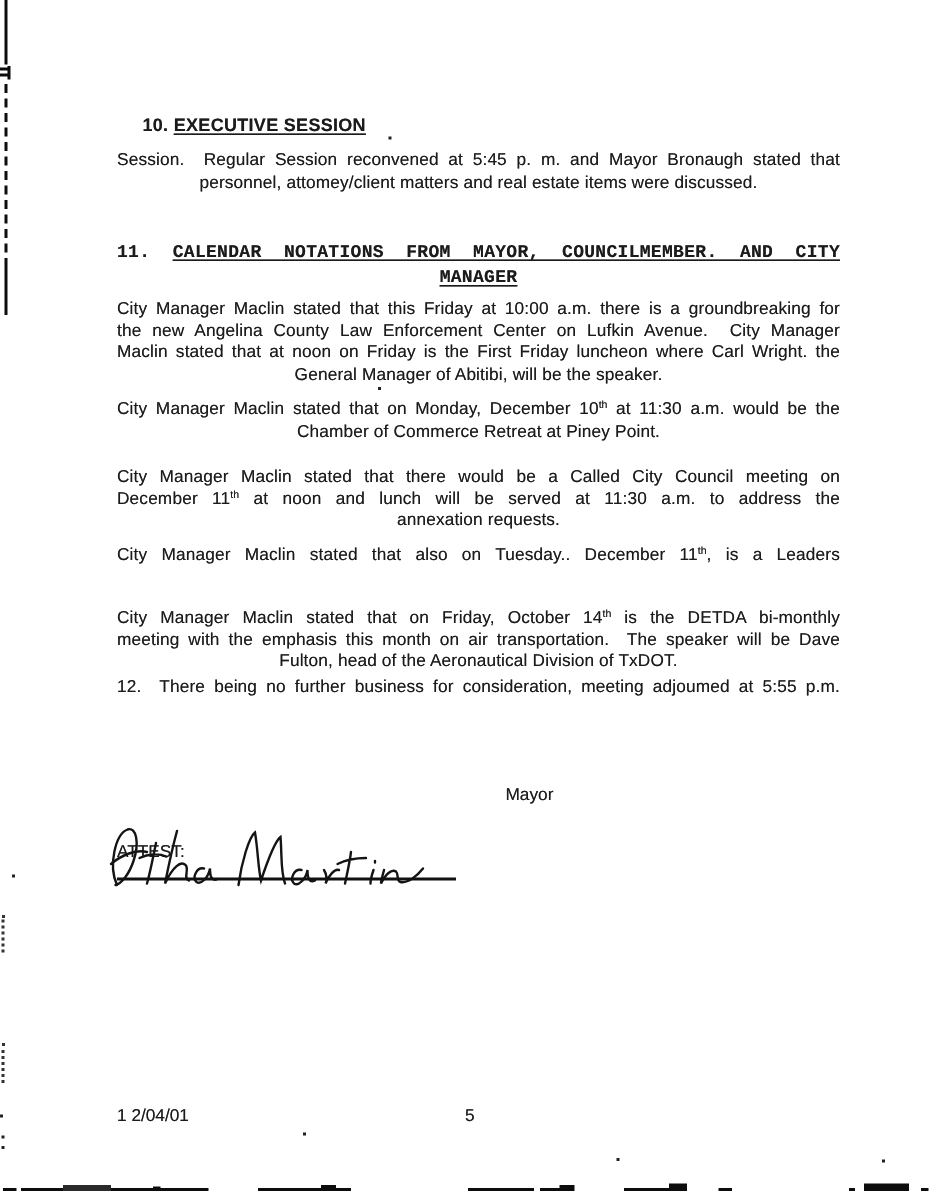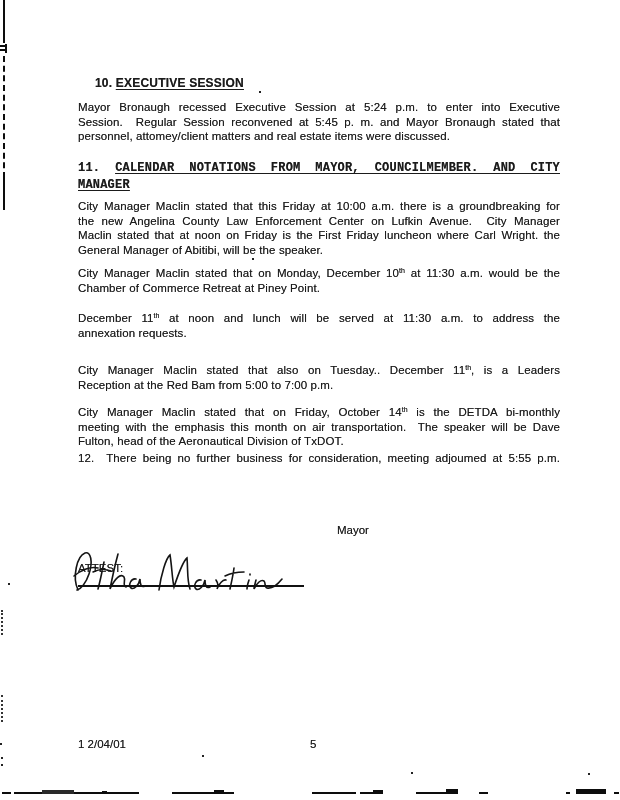--- a/index.html
+++ b/index.html
@@ -3,21 +3,21 @@
 <meta charset="utf-8">
 <style>
   html,body{margin:0;padding:0;background:#ffffff;}
   .page{
     position:relative;width:620px;height:800px;background:#ffffff;overflow:hidden;
     font-family:"Liberation Sans", sans-serif;color:#1b1b1b;
     text-shadow:0 0 0.4px rgba(25,25,25,0.65);
   }
   .para{position:absolute;font-size:11.5px;line-height:14.5px;letter-spacing:0.1px;}
   .col{left:78px;width:482px;}
-  .ln{white-space:nowrap;min-height:14.5px;}
+  .ln{white-space:nowrap;min-height:14.5px;text-align:center;}
   .ln.j{text-align:justify;text-align-last:justify;}
   .u{text-decoration:underline;text-decoration-thickness:1.4px;text-underline-offset:2px;}
   .hd{font-weight:bold;font-size:12px;letter-spacing:0.2px;}
   .hd2{line-height:17px;}
   sup{font-size:7px;line-height:0;vertical-align:4px;letter-spacing:0;}
   .lbl{position:absolute;font-size:11.5px;}
   .art{position:absolute;background:#0d0d0d;}
   .dot{position:absolute;background:#222;width:2px;height:2px;}
   .vdash{position:absolute;width:0;border-left:2px dashed #0d0d0d;}
   .vdot{position:absolute;width:0;border-left:2px dotted #333;}
@@ -45,21 +45,20 @@
   <div class="dot" style="left:252px;top:258px;"></div>
   <div class="dot" style="left:202px;top:755px;"></div>
   <div class="dot" style="left:588px;top:773px;"></div>
   <div class="dot" style="left:411px;top:772px;"></div>
 
   <div class="para hd" style="left:95px;top:76px;">
       <div class="ln"><span>10.&nbsp;</span><span class="u">EXECUTIVE SESSION</span></div>
     </div>
 
   <div class="para col" style="top:100px;">
-      <div class="ln j"><span>Mayor Bronaugh recessed Executive Session at 5:24 p.m. to enter into Executive</span></div>
       <div class="ln j"><span>Session.&nbsp; Regular Session reconvened at 5:45 p. m. and Mayor Bronaugh stated that</span></div>
       <div class="ln"><span>personnel, attomey/client matters and real estate items were discussed.</span></div>
     </div>
 
   <div class="para col hd hd2" style="top:160px;font-family:Liberation Mono, monospace;">
       <div class="ln j"><span>11.&nbsp;</span><span class="u">CALENDAR NOTATIONS FROM MAYOR, COUNCILMEMBER. AND CITY</span></div>
       <div class="ln"><span class="u">MANAGER</span></div>
     </div>
 
   <div class="para col" style="top:199px;">
@@ -68,27 +67,27 @@
       <div class="ln j"><span>Maclin stated that at noon on Friday is the First Friday luncheon where Carl Wright. the</span></div>
       <div class="ln"><span>General Manager of Abitibi, will be the speaker.</span></div>
     </div>
 
   <div class="para col" style="top:266px;">
       <div class="ln j"><span>City Manager Maclin stated that on Monday, December 10</span><sup>th</sup><span> at 11:30 a.m. would be the</span></div>
       <div class="ln"><span>Chamber of Commerce Retreat at Piney Point.</span></div>
     </div>
 
   <div class="para col" style="top:311px;">
+      <div class="ln j"><span>City Manager Maclin stated that there would be a Called City Council meeting on</span></div>
       <div class="ln j"><span>December 11</span><sup>th</sup><span> at noon and lunch will be served at 11:30 a.m. to address the</span></div>
       <div class="ln"><span>annexation requests.</span></div>
     </div>
 
   <div class="para col" style="top:363px;">
       <div class="ln j"><span>City Manager Maclin stated that also on Tuesday.. December 11</span><sup>th</sup><span>, is a Leaders</span></div>
-      <div class="ln"><span>Reception at the Red Bam from 5:00 to 7:00 p.m.</span></div>
     </div>
 
   <div class="para col" style="top:405px;">
       <div class="ln j"><span>City Manager Maclin stated that on Friday, October 14</span><sup>th</sup><span> is the DETDA bi-monthly</span></div>
       <div class="ln j"><span>meeting with the emphasis this month on air transportation.&nbsp; The speaker will be Dave</span></div>
       <div class="ln"><span>Fulton, head of the Aeronautical Division of TxDOT.</span></div>
     </div>
 
   <div class="para col" style="top:451px;">
       <div class="ln j"><span>12.&nbsp; There being no further business for consideration, meeting adjoumed at 5:55 p.m.</span></div>

